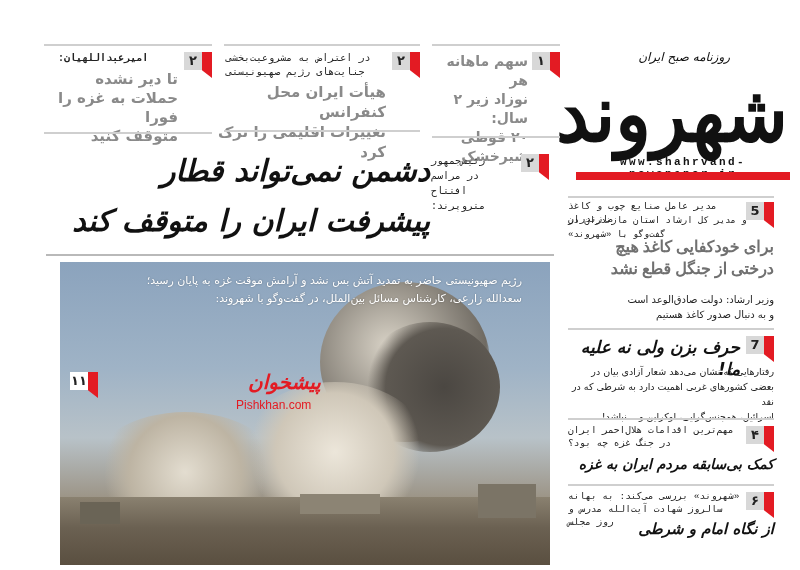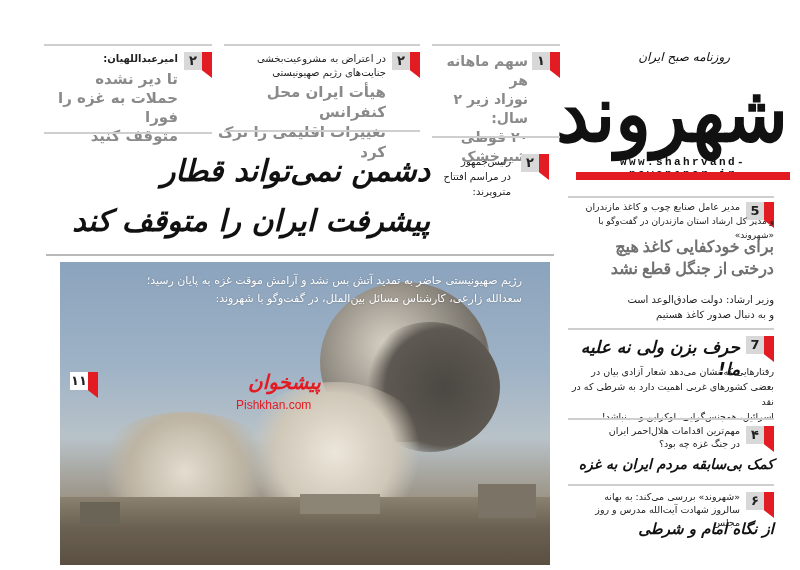--- a/index.html
+++ b/index.html
@@ -8,21 +8,21 @@
 
   .abs { position: absolute; }
   .rule { position: absolute; height: 2px; background: #cfcfcf; }
   .rule-dark { position: absolute; height: 2px; background: #b9b9b9; }
 
   
   .badge { position: absolute; display: flex; flex-direction: row; direction: ltr; }
   .badge .num { background: #d8d8d8; color: #222; font-weight: bold; font-size: 13px; width: 18px; height: 18px; line-height: 18px; text-align: center; font-family: "DejaVu Sans", sans-serif; }
   .badge .flag { width: 10px; height: 26px; background: #e31b23; clip-path: polygon(0 0,100% 0,100% 100%,0 70%); position: relative; }
 
-  .kicker { font-size: 10px; line-height: 14px; color: #222; text-align: right; }
+  .kicker { font-size: 10px; line-height: 14px; color: #222; text-align: left; font-family: Liberation Mono, monospace; }
   .grey-head { font-weight: bold; color: #8a8a8a; text-align: right; }
   .black-head { font-weight: bold; color: #111; text-align: right; font-style: italic; }
   .body-txt { font-size: 10px; line-height: 15px; color: #222; text-align: right; }
 
   
   #masthead { position: absolute; left: 572px; top: 44px; width: 222px; height: 148px; }
   #masthead .logo { position: absolute; right: 6px; top: 28px; font-family: "DejaVu Serif", serif; font-weight: bold; font-size: 74px; line-height: 84px; color: #111; letter-spacing: -4px; transform: scaleY(1.05); }
   #masthead .subtitle { position: absolute; right: 64px; top: 6px; font-family: "DejaVu Serif", serif; font-style: italic; font-size: 12px; color: #111; }
   #masthead .url { position: absolute; left: 4px; right: 4px; top: 112px; font-family: "Liberation Mono", monospace; font-weight: bold; font-size: 11px; letter-spacing: 2.4px; color: #111; direction: ltr; text-align: center; }
   #masthead .date-strip { position: absolute; left: 4px; right: 4px; top: 128px; height: 8px; background: #e31b23; }

